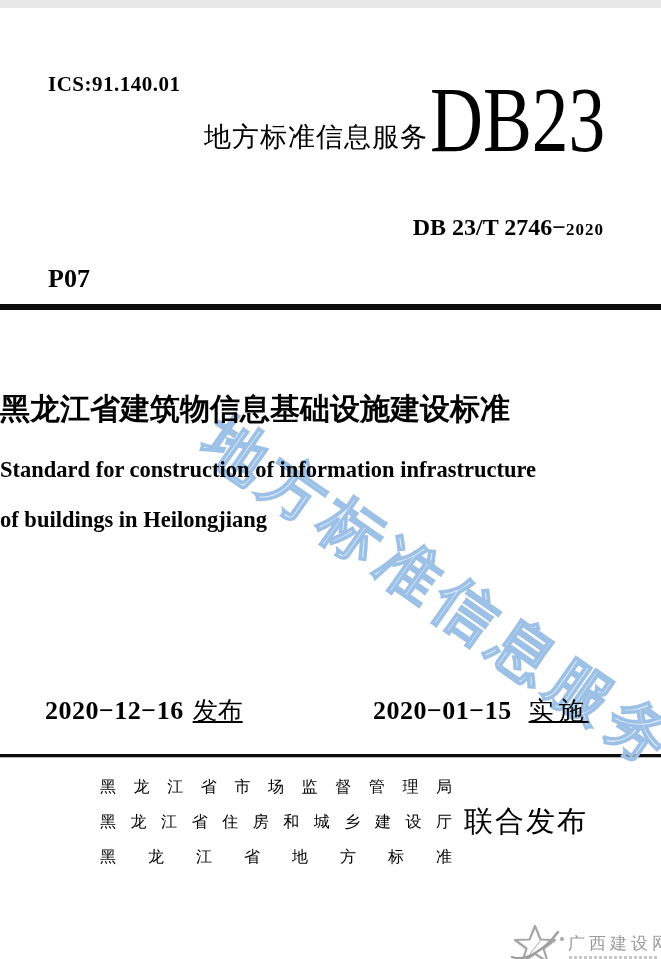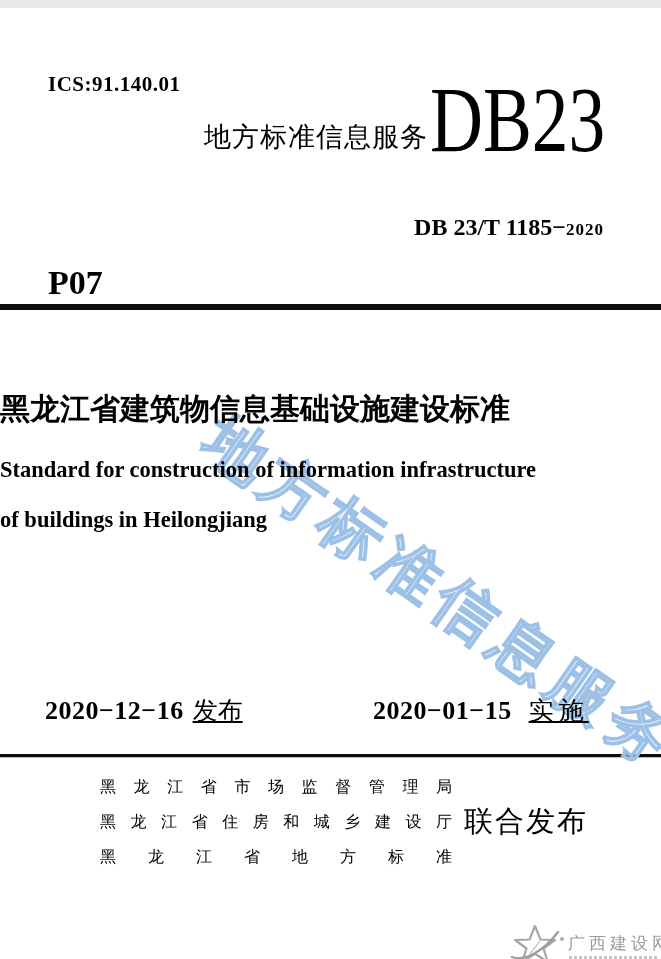--- a/index.html
+++ b/index.html
@@ -27,21 +27,21 @@
     transform:scaleX(.78);transform-origin:left top;
     white-space:nowrap;
   }
   .std-number{
     position:absolute;right:57px;top:206px;
     font-weight:bold;font-size:24px;white-space:nowrap;
   }
   .std-number .year{font-size:17px;letter-spacing:1px;}
   .classification{
     position:absolute;left:48px;top:256px;
-    font-size:34px;font-weight:bold;
+    font-size:26px;font-weight:bold;
   }
   .record{
     position:absolute;right:34px;top:256px;
     font-size:24px;white-space:nowrap;
   }
   .record .rec-label{letter-spacing:4px;margin-right:6px;}
   .record .rec-num{font-size:23px;letter-spacing:2px;}
   .record .rec-year{font-weight:bold;font-size:24px;}
   
   .rule{position:absolute;left:0;right:0;background:#0d0d0d;}
@@ -109,21 +109,21 @@
 </style>
 </head>
 <body>
 
 <div class="page">
 
   <div class="ics">ICS:91.140.01</div>
   <div class="std-type">地方标准信息服务</div>
   <div class="db23">DB23</div>
 
-  <div class="std-number"><span>DB 23/T 1185−</span><span class="year">2020</span></div>
+  <div class="std-number"><span>DB 23/T 2746−</span><span class="year">2020</span></div>
 
   <div class="classification">P07</div>
 
 
   <div class="rule rule-top"></div>
 
   <div class="watermark">地方标准信息服务</div>
 
   <h1 class="title-zh">黑龙江省建筑物信息基础设施建设标准</h1>
   <div class="title-en l1">Standard for construction of information infrastructure</div>

